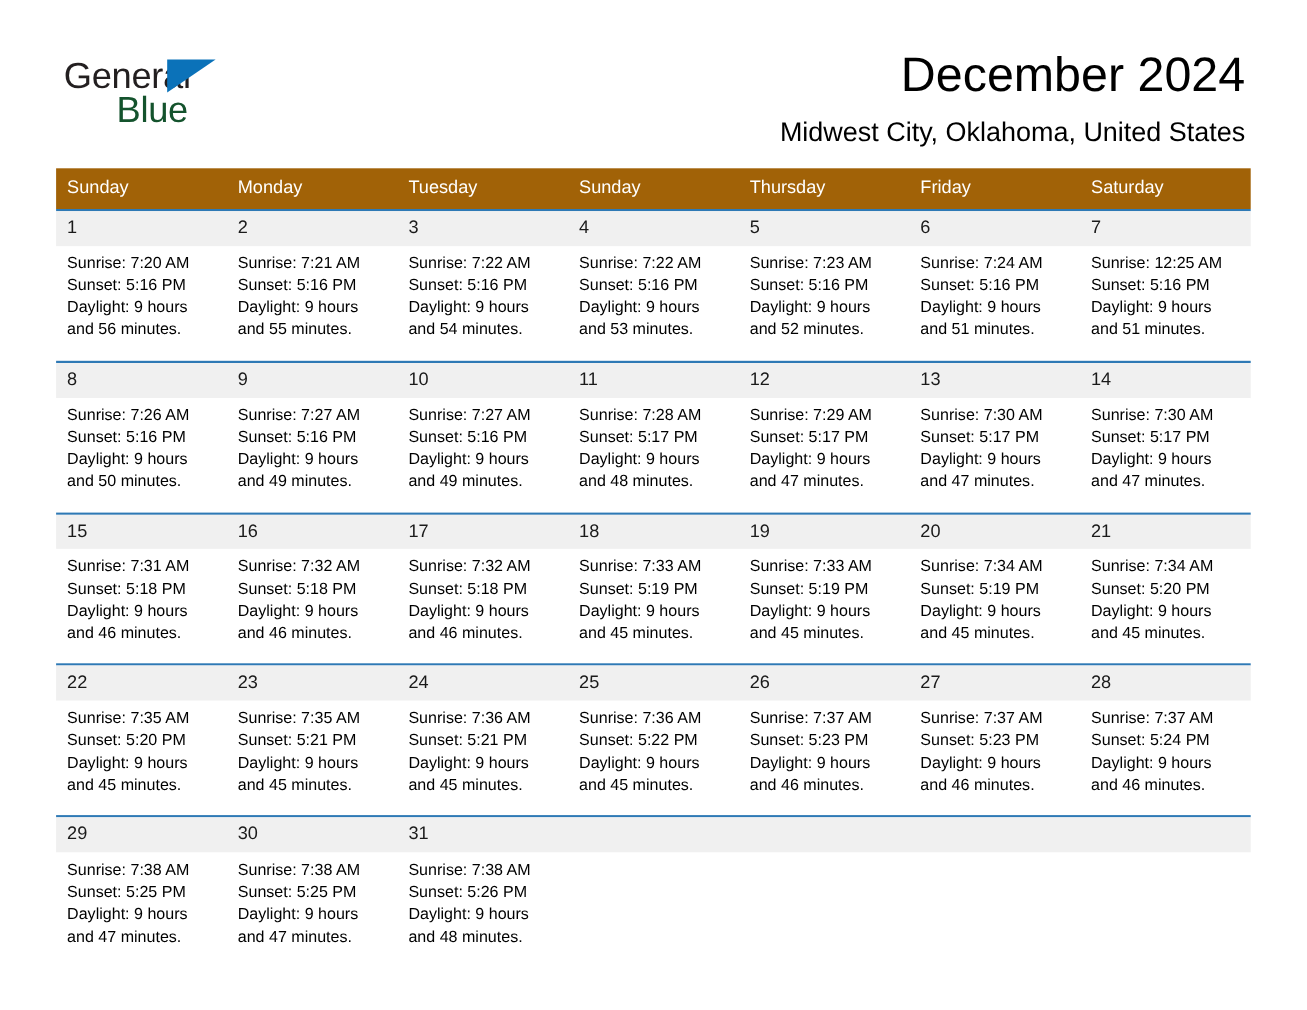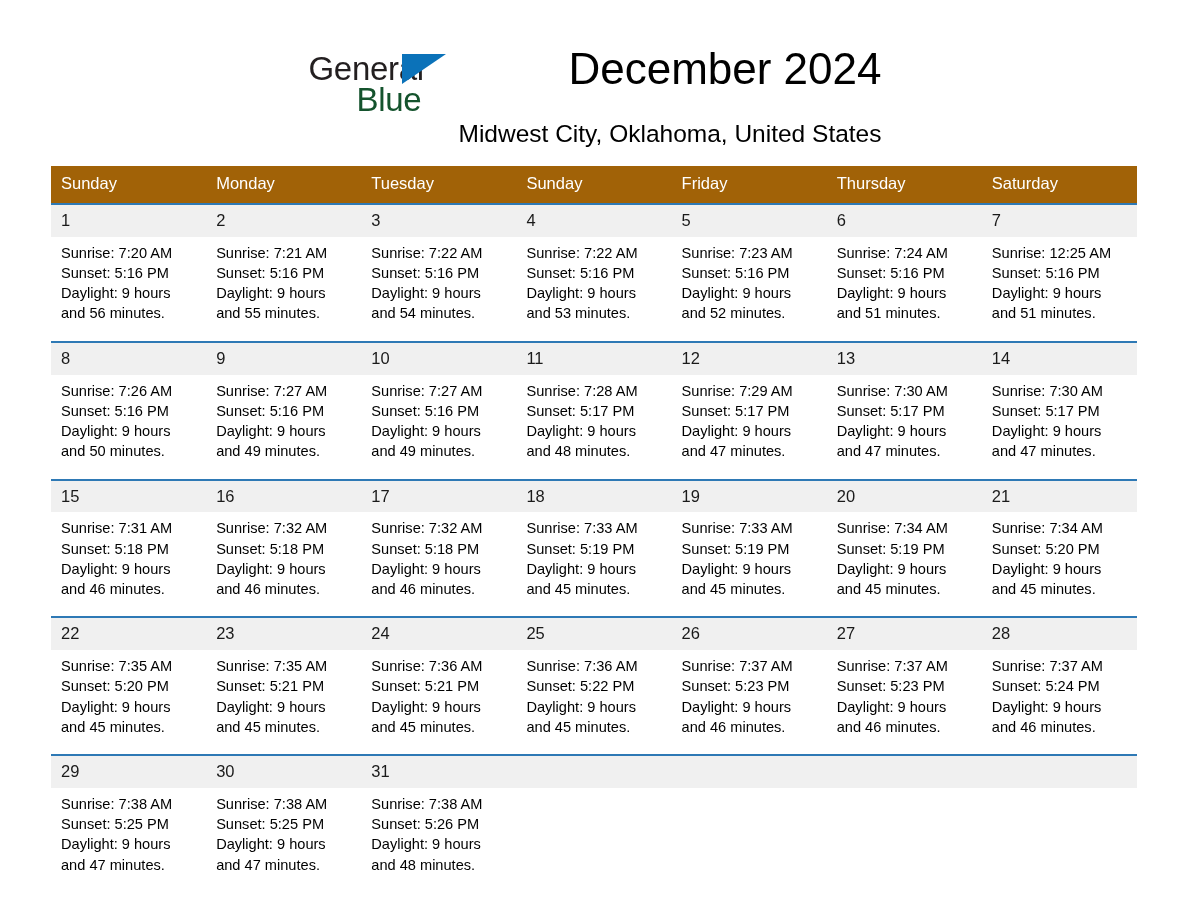--- a/index.html
+++ b/index.html
@@ -18,21 +18,21 @@
     position: relative;
     width: 1188px;
     height: 918px;
     box-sizing: border-box;
   }
 
   
   .topbar {
     display: flex;
     align-items: flex-start;
-    justify-content: center;
+    justify-content: space-between;
     padding: 46px 56px 0 58px;
     box-sizing: border-box;
   }
   .logo {
     position: relative;
     width: 150px;
     height: 68px;
     flex: 0 0 auto;
   }
   .logo-general {
@@ -71,21 +71,21 @@
     font-size: 44px;
     font-weight: normal;
     line-height: 1.05;
     color: #000;
     white-space: nowrap;
   }
   .location {
     font-size: 24.5px;
     font-weight: normal;
     line-height: 1.1;
-    margin-top: 29px;
+    margin-top: 16px;
     color: #000;
     white-space: nowrap;
   }
 
   
   .calendar {
     margin: 18px 51px 0 51px;
     width: 1086px;
   }
   .weekdays {
@@ -158,22 +158,22 @@
 
   </div>
 
   <div class="calendar">
 
     <div class="weekdays">
       <div class="weekday">Sunday</div>
       <div class="weekday">Monday</div>
       <div class="weekday">Tuesday</div>
       <div class="weekday">Sunday</div>
+      <div class="weekday">Thursday</div>
       <div class="weekday">Friday</div>
-      <div class="weekday">Thursday</div>
       <div class="weekday">Saturday</div>
     </div>
 
     <div class="week">
       <div class="week-daynums">
         <div class="daynum">1</div>
         <div class="daynum">2</div>
         <div class="daynum">3</div>
         <div class="daynum">4</div>
         <div class="daynum">5</div>

